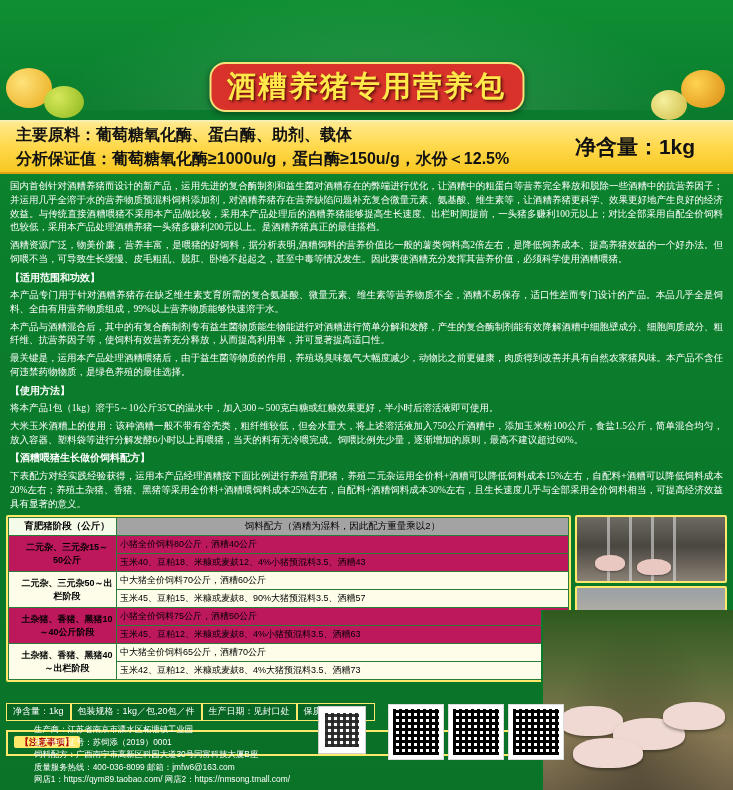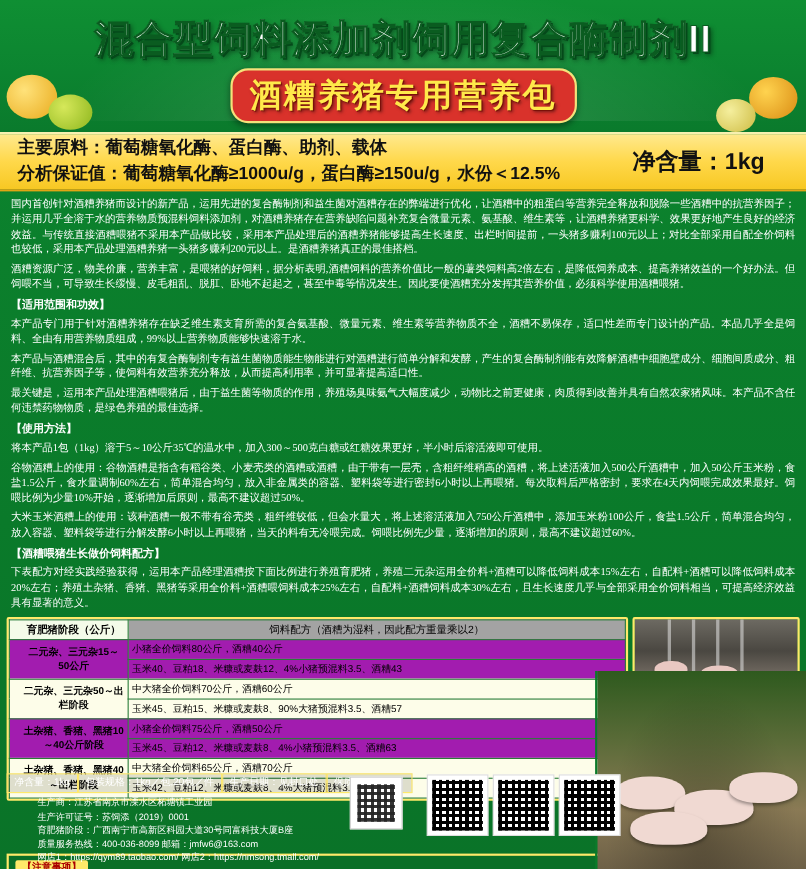--- a/index.html
+++ b/index.html
@@ -80,21 +80,21 @@
   .tbl-box{
     flex:1;border:2px solid #ffe96a;background:#ffffff;border-radius:2px;
   }
   table{border-collapse:collapse;width:100%;font-size:9px;color:#000;}
   th,td{border:1px solid #2a7d38;padding:2px 3px;vertical-align:middle;}
   thead th{
     background:#a3a3a3;font-weight:normal;font-size:9.5px;text-align:center;
   }
   .c-stage{width:92px;text-align:center;font-weight:bold;background:#f4fbe9;padding-left:12px;}
   .c-formula{background:#ffffff;}
-  .row-a td{background:#a21caf;}
+  .row-a td{background:#be185d;}
   .row-b td{background:#fdfde9;}
   .photos{
     width:152px;display:flex;flex-direction:column;gap:3px;
   }
   .ph{
     height:64px;border:2px solid #ffe96a;border-radius:2px;position:relative;overflow:hidden;
   }
   .ph1{background:linear-gradient(180deg,#6d6a62 0%,#4a4741 45%,#8a8075 100%);}
   .ph2{background:linear-gradient(180deg,#9aa0a4 0%,#b9b2a6 55%,#8e8376 100%);}
   .ph3{background:linear-gradient(180deg,#7e8a6d 0%,#9aa284 50%,#6f6a58 100%);}
@@ -155,21 +155,20 @@
 <body>
 
 <div class="page">
 
   <div class="hdr">
     <div class="hdr-swish"></div>
     <div class="hdr-fruit f1"></div>
     <div class="hdr-fruit f2"></div>
     <div class="hdr-fruit f3"></div>
     <div class="hdr-fruit f4"></div>
-    <div class="title1">混合型饲料添加剂饲用复合酶制剂II</div>
     <div class="title2-wrap">
       <div class="title2">酒糟养猪专用营养包</div>
     </div>
   </div>
 
   <div class="band">
     <div class="band-left">
       <div>主要原料：葡萄糖氧化酶、蛋白酶、助剂、载体</div>
       <div>分析保证值：葡萄糖氧化酶≥1000u/g，蛋白酶≥150u/g，水份＜12.5%</div>
     </div>
@@ -178,21 +177,20 @@
 
   <div class="body">
     <p class="lead">国内首创针对酒糟养猪而设计的新产品，运用先进的复合酶制剂和益生菌对酒糟存在的弊端进行优化，让酒糟中的粗蛋白等营养完全释放和脱除一些酒糟中的抗营养因子；并运用几乎全溶于水的营养物质预混料饲料添加剂，对酒糟养猪存在营养缺陷问题补充复合微量元素、氨基酸、维生素等，让酒糟养猪更科学、效果更好地产生良好的经济效益。与传统直接酒糟喂猪不采用本产品做比较，采用本产品处理后的酒糟养猪能够提高生长速度、出栏时间提前，一头猪多赚利100元以上；对比全部采用自配全价饲料也较低，采用本产品处理酒糟养猪一头猪多赚利200元以上。是酒糟养猪真正的最佳搭档。</p>
     <p>酒糟资源广泛，物美价廉，营养丰富，是喂猪的好饲料，据分析表明,酒糟饲料的营养价值比一般的薯类饲料高2倍左右，是降低饲养成本、提高养猪效益的一个好办法。但饲喂不当，可导致生长缓慢、皮毛粗乱、脱肛、卧地不起起之，甚至中毒等情况发生。因此要使酒糟充分发挥其营养价值，必须科学使用酒糟喂猪。</p>
     <p class="sec-h">【适用范围和功效】</p>
     <p>本产品专门用于针对酒糟养猪存在缺乏维生素支育所需的复合氨基酸、微量元素、维生素等营养物质不全，酒糟不易保存，适口性差而专门设计的产品。本品几乎全是饲料、全由有用营养物质组成，99%以上营养物质能够快速溶于水。</p>
     <p>本产品与酒糟混合后，其中的有复合酶制剂专有益生菌物质能生物能进行对酒糟进行简单分解和发酵，产生的复合酶制剂能有效降解酒糟中细胞壁成分、细胞间质成分、粗纤维、抗营养因子等，使饲料有效营养充分释放，从而提高利用率，并可显著提高适口性。</p>
     <p>最关键是，运用本产品处理酒糟喂猪后，由于益生菌等物质的作用，养殖场臭味氨气大幅度减少，动物比之前更健康，肉质得到改善并具有自然农家猪风味。本产品不含任何违禁药物物质，是绿色养殖的最佳选择。</p>
     <p class="sec-h">【使用方法】</p>
     <p>将本产品1包（1kg）溶于5～10公斤35℃的温水中，加入300～500克白糖或红糖效果更好，半小时后溶活液即可使用。</p>
-    <p>谷物酒糟上的使用：谷物酒糟是指含有稻谷类、小麦壳类的酒糟或酒糟，由于带有一层壳，含粗纤维稍高的酒糟，将上述活液加入500公斤酒糟中，加入50公斤玉米粉，食盐1.5公斤，食水量调制60%左右，简单混合均匀，放入非金属类的容器、塑料袋等进行密封6小时以上再喂猪。每次取料后严格密封，要求在4天内饲喂完成效果最好。饲喂比例为少量10%开始，逐渐增加后原则，最高不建议超过50%。</p>
     <p>大米玉米酒糟上的使用：该种酒糟一般不带有谷壳类，粗纤维较低，但会水量大，将上述溶活液加入750公斤酒糟中，添加玉米粉100公斤，食盐1.5公斤，简单混合均匀，放入容器、塑料袋等进行分解发酵6小时以上再喂猪，当天的料有无冷喂完成。饲喂比例先少量，逐渐增加的原则，最高不建议超过60%。</p>
     <p class="sec-h">【酒糟喂猪生长做价饲料配方】</p>
     <p>下表配方对经实践经验获得，运用本产品经理酒糟按下面比例进行养殖育肥猪，养殖二元杂运用全价料+酒糟可以降低饲料成本15%左右，自配料+酒糟可以降低饲料成本20%左右；养殖土杂猪、香猪、黑猪等采用全价料+酒糟喂饲料成本25%左右，自配料+酒糟饲料成本30%左右，且生长速度几乎与全部采用全价饲料相当，可提高经济效益具有显著的意义。</p>
   </div>
 
   <div class="tbl-wrap">
     <div class="tbl-box">
       <table>
         <thead>
           <tr>
@@ -278,21 +276,21 @@
 
     <div class="binfo">
       <div class="specrow">
         <div class="cell">净含量：1kg</div>
         <div class="cell">包装规格：1kg／包,20包／件</div>
         <div class="cell">生产日期：见封口处</div>
         <div class="cell">保质期：12个月</div>
       </div>
       <div class="ln">生产商：江苏省南京市溧水区柘塘镇工业园</div>
       <div class="ln">生产许可证号：苏饲添（2019）0001</div>
-      <div class="ln">育肥猪阶段：广西南宁市高新区科园大道30号同富科技大厦B座</div>
+      <div class="ln">饲料配方：广西南宁市高新区科园大道30号同富科技大厦B座</div>
       <div class="ln">质量服务热线：400-036-8099  邮箱：jmfw6@163.com</div>
       <div class="ln">网店1：https://qym89.taobao.com/   网店2：https://nmsong.tmall.com/</div>
     </div>
 
     <div class="mark"></div>
     <div class="qr qr1"></div>
     <div class="qr qr2"></div>
     <div class="qr qr3"></div>
   </div>
 

